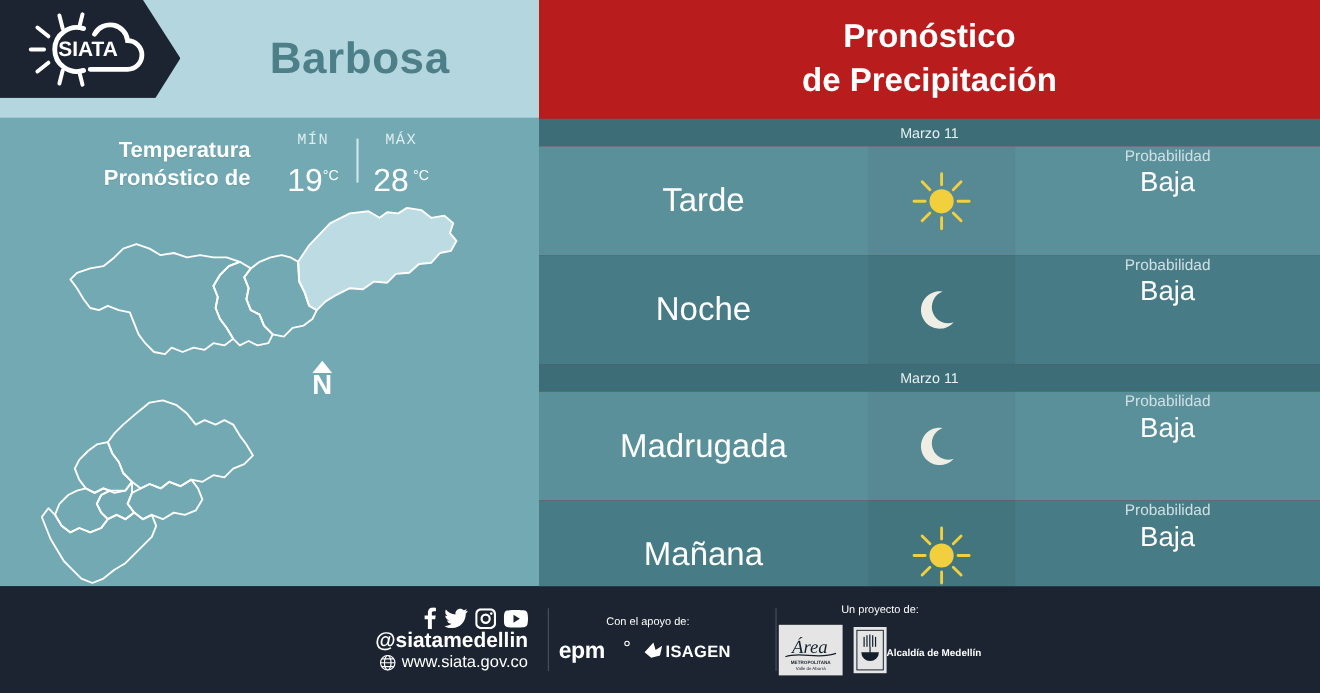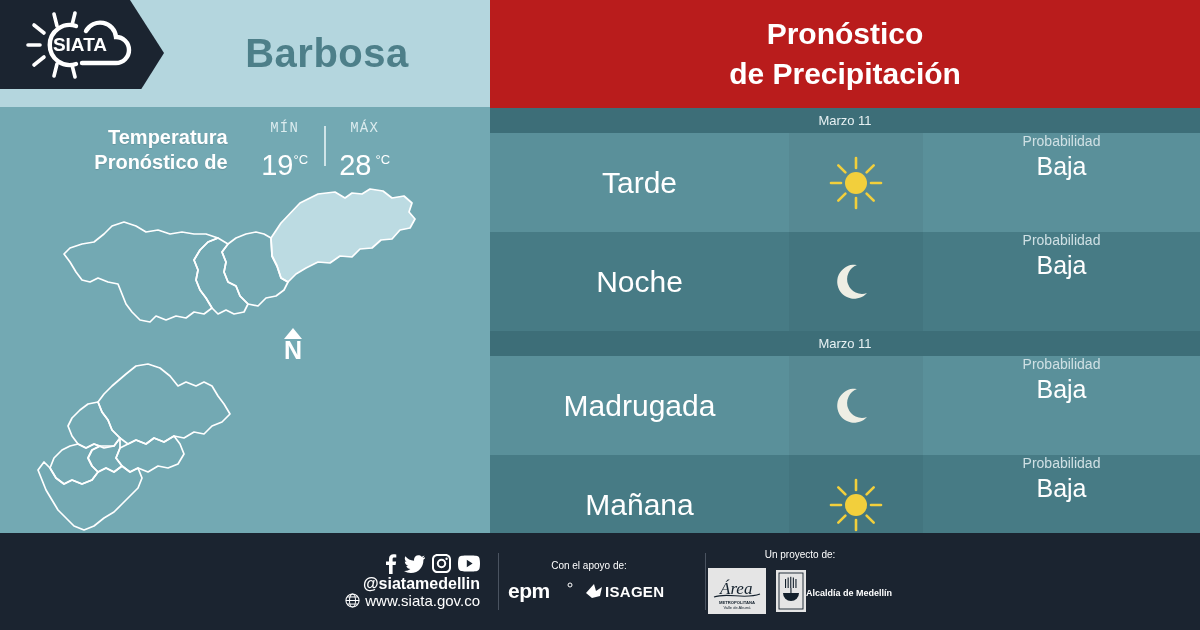--- a/index.html
+++ b/index.html
@@ -101,21 +101,21 @@
     position:absolute; left:0; top:533px; width:1200px; height:97px;
     background:#1b2430; display:flex; align-items:center;
   }
   .f-social {
     position:absolute; left:300px; top:0; height:97px;
     display:flex; flex-direction:column; align-items:flex-end;
     justify-content:center; width:180px;
   }
   .f-icons { display:flex; gap:7px; align-items:center; margin-bottom:1px; }
   .f-icons svg { display:block; fill:#ffffff; }
-  .f-handle { color:#ffffff; font-size:16px; font-weight:bold; line-height:1.1; }
+  .f-handle { color:#ffffff; font-size:19px; font-weight:bold; line-height:1.1; }
   .f-web { color:#ffffff; font-size:15px; display:flex; align-items:center; gap:5px; line-height:1.1;}
   .vline { position:absolute; width:1px; height:57px; background:#4a5360; top:20px; }
   .f-support {
     position:absolute; left:513px; top:0; height:97px; width:152px;
     display:flex; flex-direction:column; align-items:center; justify-content:center;
   }
   .f-cap { color:#ffffff; font-size:10px; margin-bottom:8px; }
   .f-logos { display:flex; align-items:center; gap:10px; }
   .f-project {
     position:absolute; left:700px; top:0; height:97px; width:200px;

